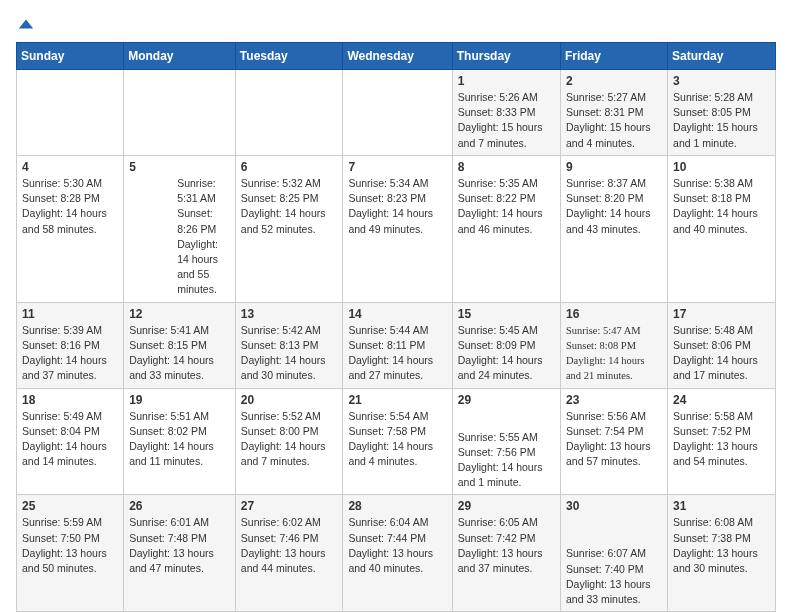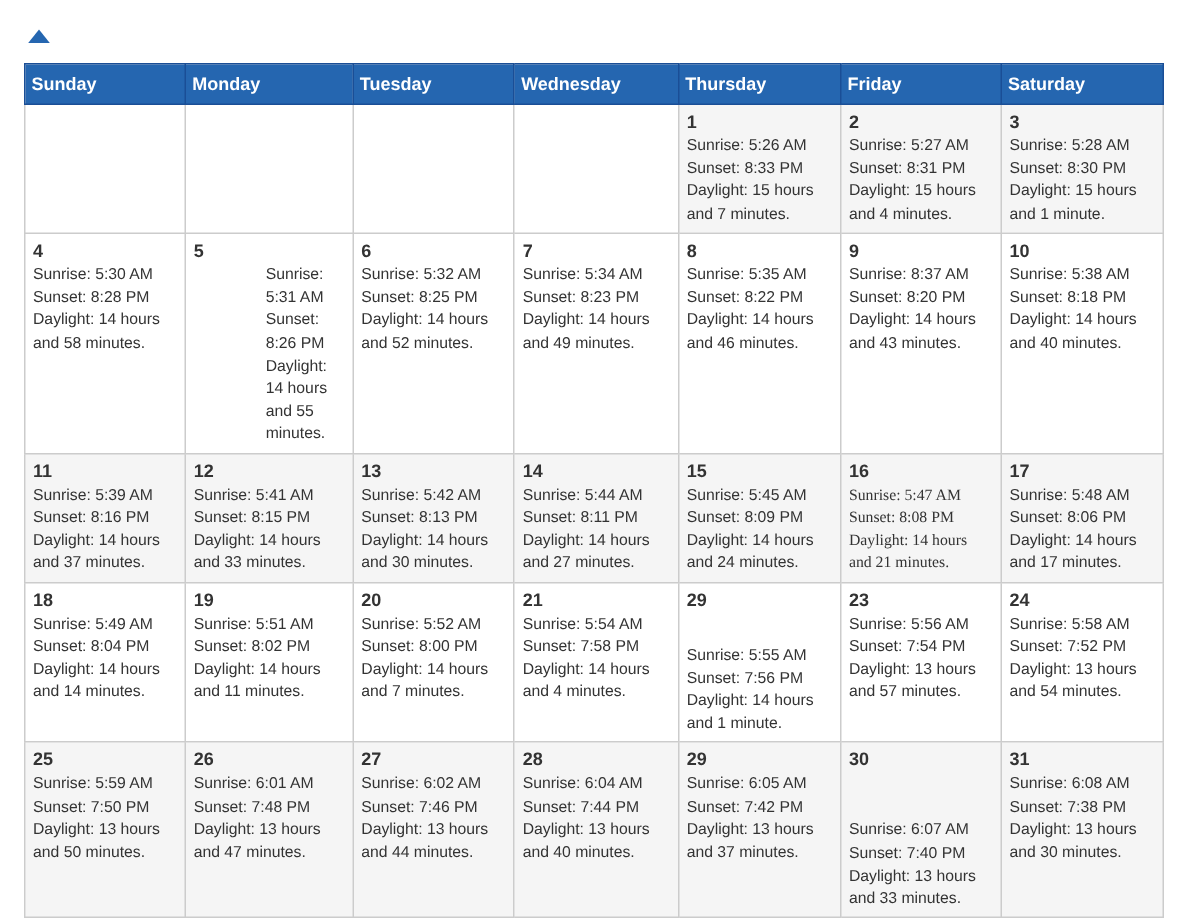--- a/index.html
+++ b/index.html
@@ -142,21 +142,21 @@
         <td>
           <span class="day-number">2</span>
           <div class="day-info" style="white-space: pre-line;">Sunrise: 5:27 AM
 Sunset: 8:31 PM
 Daylight: 15 hours
 and 4 minutes.</div>
         </td>
         <td>
           <span class="day-number">3</span>
           <div class="day-info" style="white-space: pre-line;">Sunrise: 5:28 AM
-Sunset: 8:30 PM
+Sunset: 8:05 PM
 Daylight: 15 hours
 and 1 minute.</div>
         </td>
       </tr>
       <tr>
         <td>
           <span class="day-number">4</span>
           <div class="day-info" style="white-space: pre-line;">Sunrise: 5:30 AM
 Sunset: 8:28 PM
 Daylight: 14 hours

